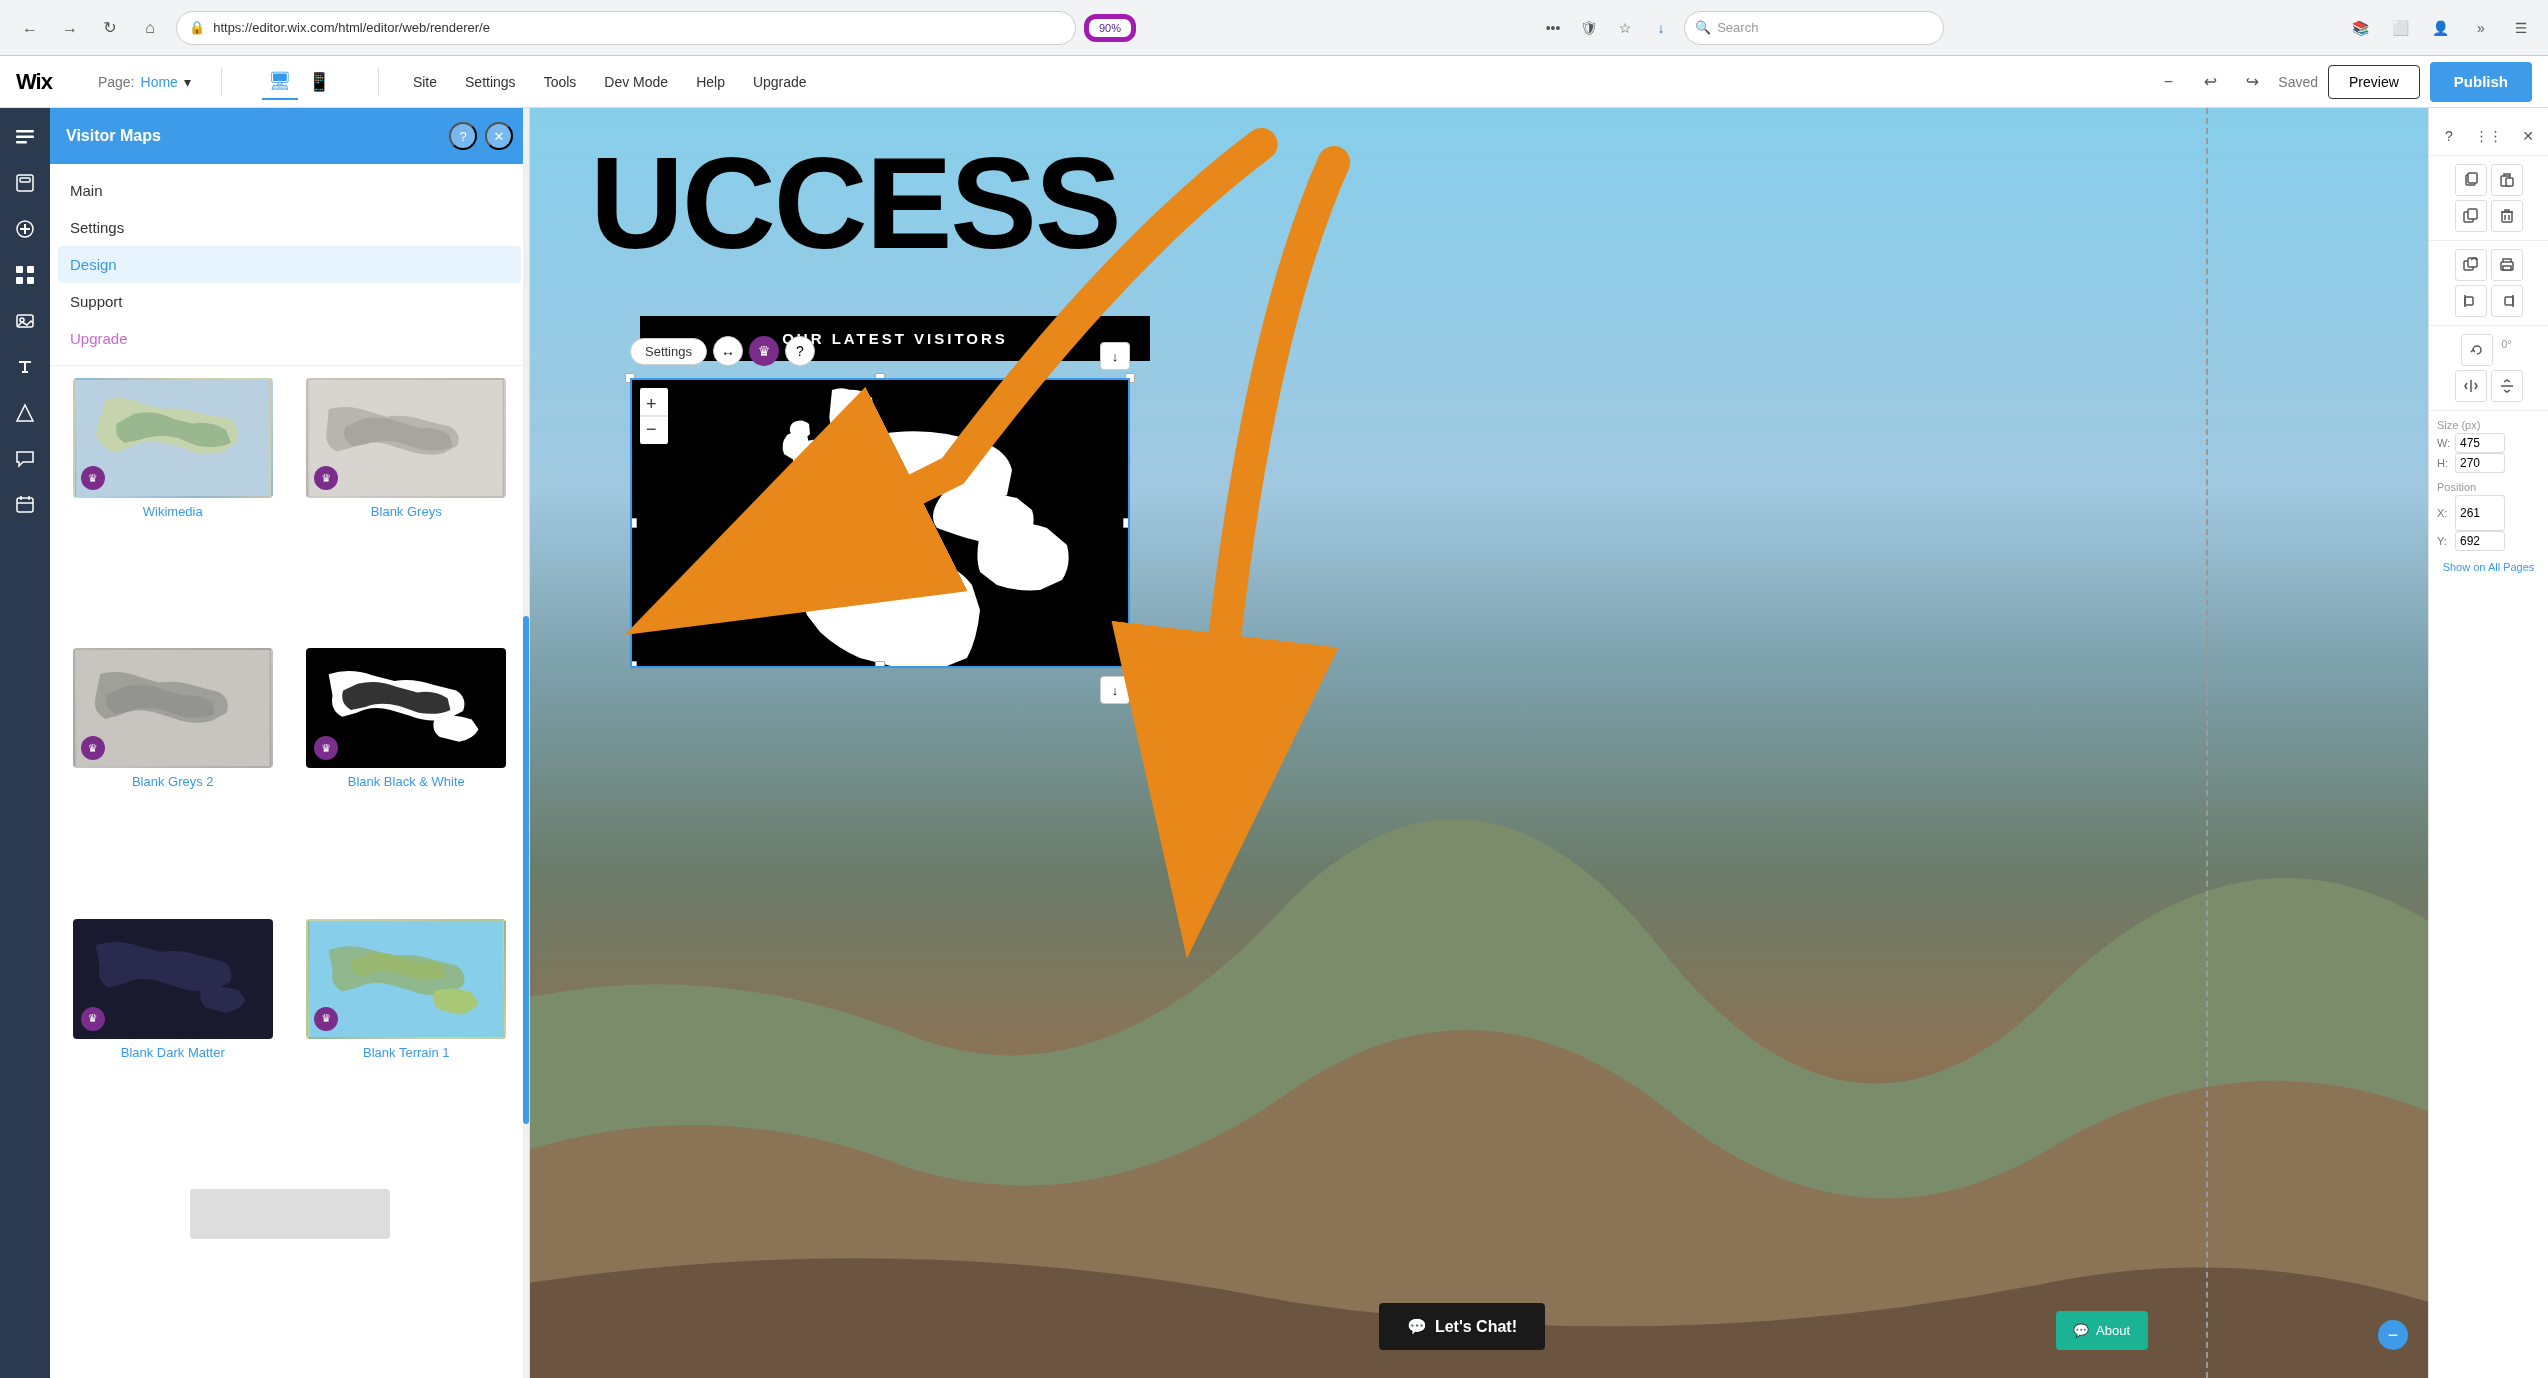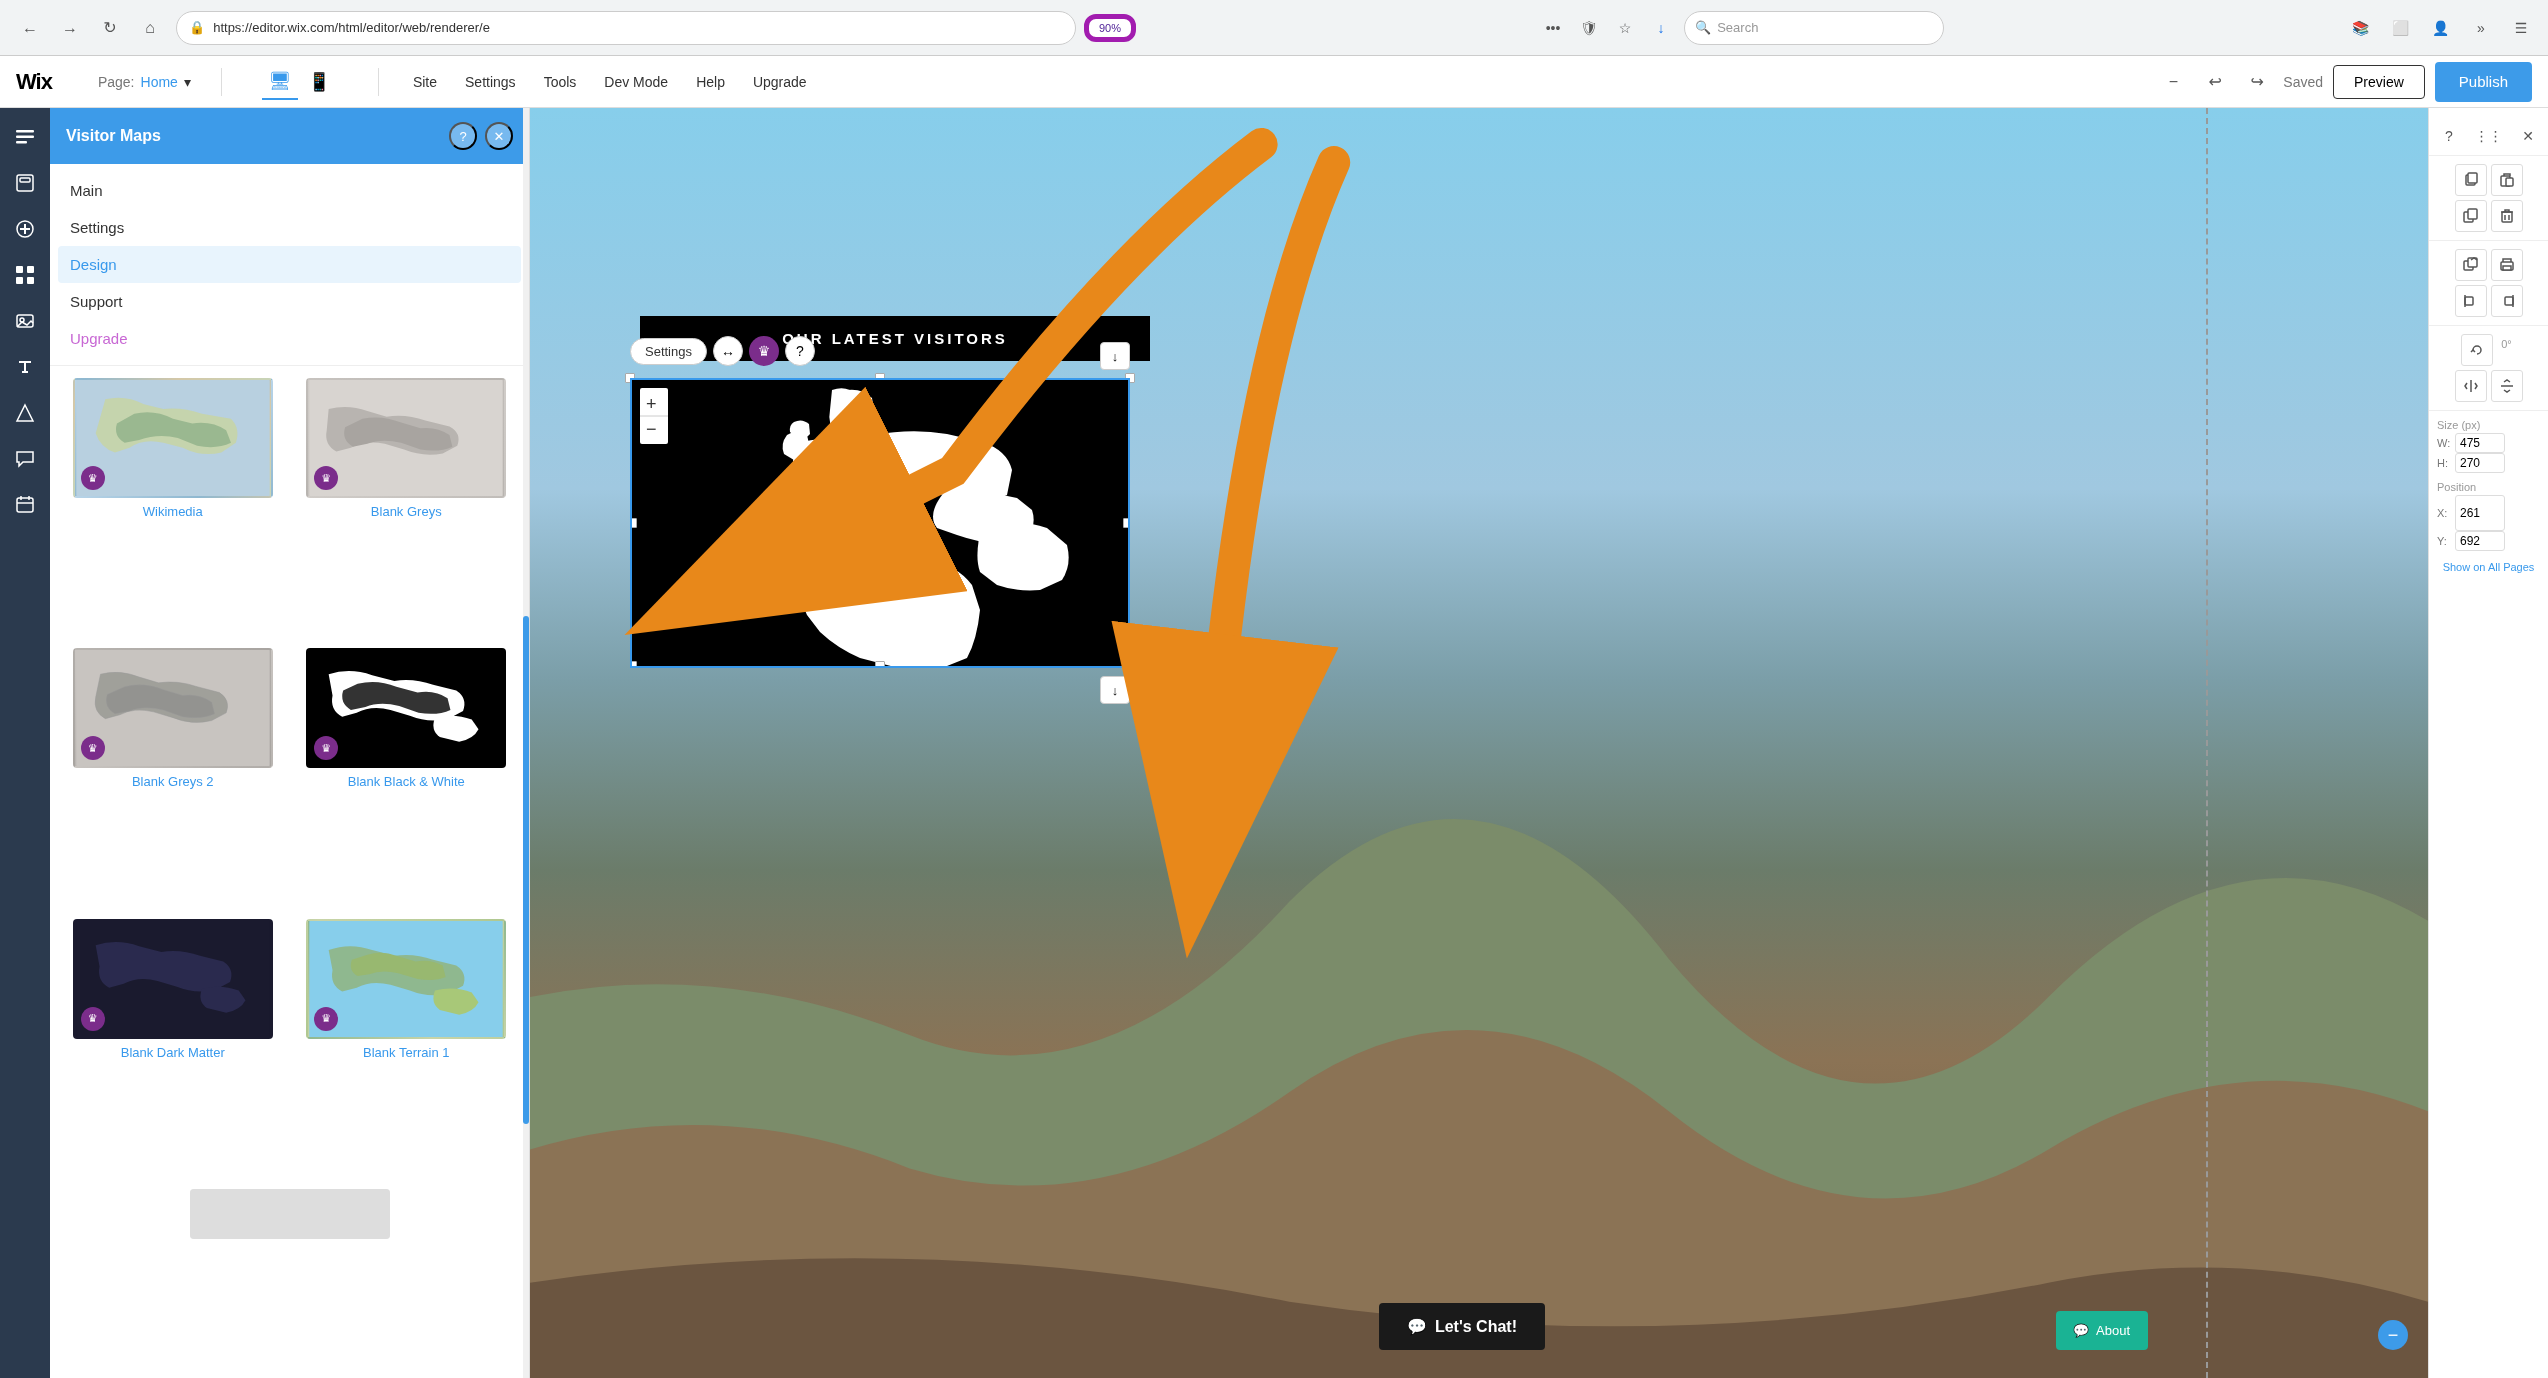--- a/index.html
+++ b/index.html
@@ -57,21 +57,21 @@
     .device-btns { display: flex; gap: 4px; margin: 0 20px; }
     .device-btn { width: 36px; height: 36px; display: flex; align-items: center; justify-content: center; cursor: pointer; border-radius: 4px; color: #555; font-size: 18px; }
     .device-btn.active { color: #3899ec; border-bottom: 2px solid #3899ec; border-radius: 0; }
     .toolbar-sep { width: 1px; height: 28px; background: #ddd; margin: 0 8px; }
     .toolbar-menu { display: flex; gap: 0; }
     .toolbar-menu-item { padding: 8px 14px; font-size: 14px; color: #333; cursor: pointer; border-radius: 4px; }
     .toolbar-right { display: flex; align-items: center; gap: 10px; margin-left: auto; }
     .toolbar-icon-btn { width: 32px; height: 32px; display: flex; align-items: center; justify-content: center; cursor: pointer; color: #555; font-size: 16px; border-radius: 4px; }
     .saved-label { color: #777; font-size: 14px; }
     .preview-btn { padding: 8px 20px; border: 1px solid #333; border-radius: 4px; font-size: 14px; cursor: pointer; background: white; }
-    .publish-btn { padding: 8px 24px; background: #3d9be9; color: white; border: none; border-radius: 4px; font-size: 15px; font-weight: 400; cursor: pointer; height: 40px; }
+    .publish-btn { padding: 8px 24px; background: #3d9be9; color: white; border: none; border-radius: 4px; font-size: 15px; font-weight: 700; cursor: pointer; height: 40px; }
 
     
     .editor-body {
       display: flex;
       height: calc(1378px - 56px - 52px);
       position: relative;
     }
 
     
     .left-sidebar {
@@ -491,20 +491,23 @@
 
       <svg style="position:absolute;bottom:0;left:0;width:100%;height:60%;" viewBox="0 0 1000 400" preserveAspectRatio="none" xmlns="http://www.w3.org/2000/svg">
         <path d="M0,400 L0,200 Q100,180 200,220 Q300,260 400,150 Q500,50 600,180 Q700,300 800,200 Q900,100 1000,160 L1000,400 Z" fill="#7b8c6a"></path>
         <path d="M0,400 L0,280 Q100,250 200,290 Q300,320 400,250 Q500,180 600,260 Q700,340 800,280 Q900,220 1000,260 L1000,400 Z" fill="#8b7355"></path>
         <path d="M0,400 L0,350 Q200,320 400,360 Q600,390 800,350 Q900,330 1000,360 L1000,400 Z" fill="#6b5540"></path>
       </svg>
     </div>
 
     <div class="dashed-line" style="right:220px;"></div>
 
+    <div class="success-text">
+      <span>UCCESS</span>
+    </div>
 
     <div style="position:absolute;top:208px;left:110px;width:510px;background:black;color:white;text-align:center;padding:14px 20px;font-size:15px;font-weight:700;letter-spacing:3px;">
       <span>OUR LATEST VISITORS</span>
     </div>
 
     <div style="position:absolute;top:270px;left:100px;">
 
       <div class="map-handle" style="top:-5px;left:-5px;"></div>
       <div class="map-handle" style="top:-5px;left:calc(50% - 5px);"></div>
       <div class="map-handle" style="top:-5px;right:-5px;"></div>

